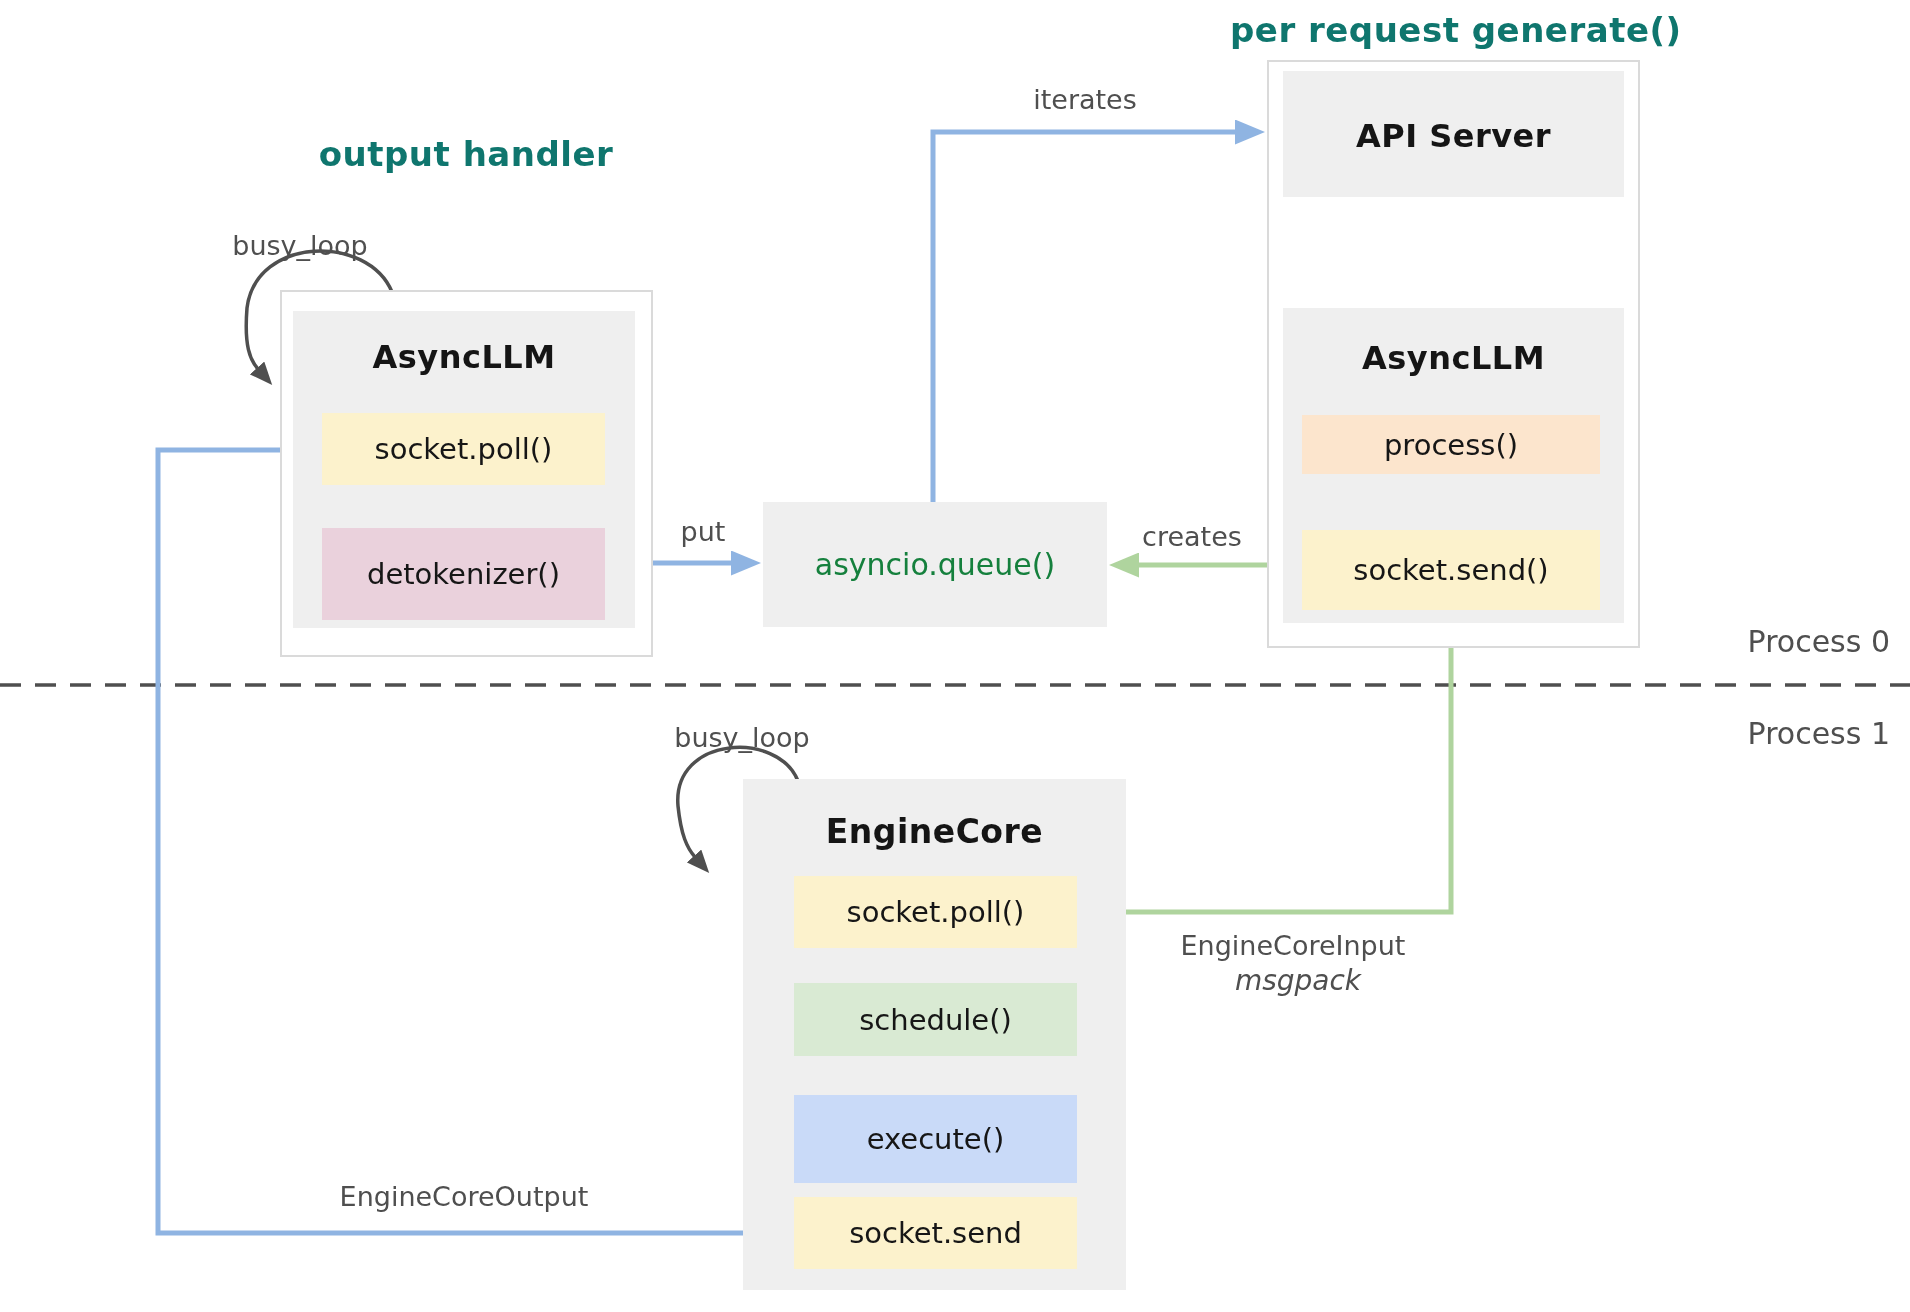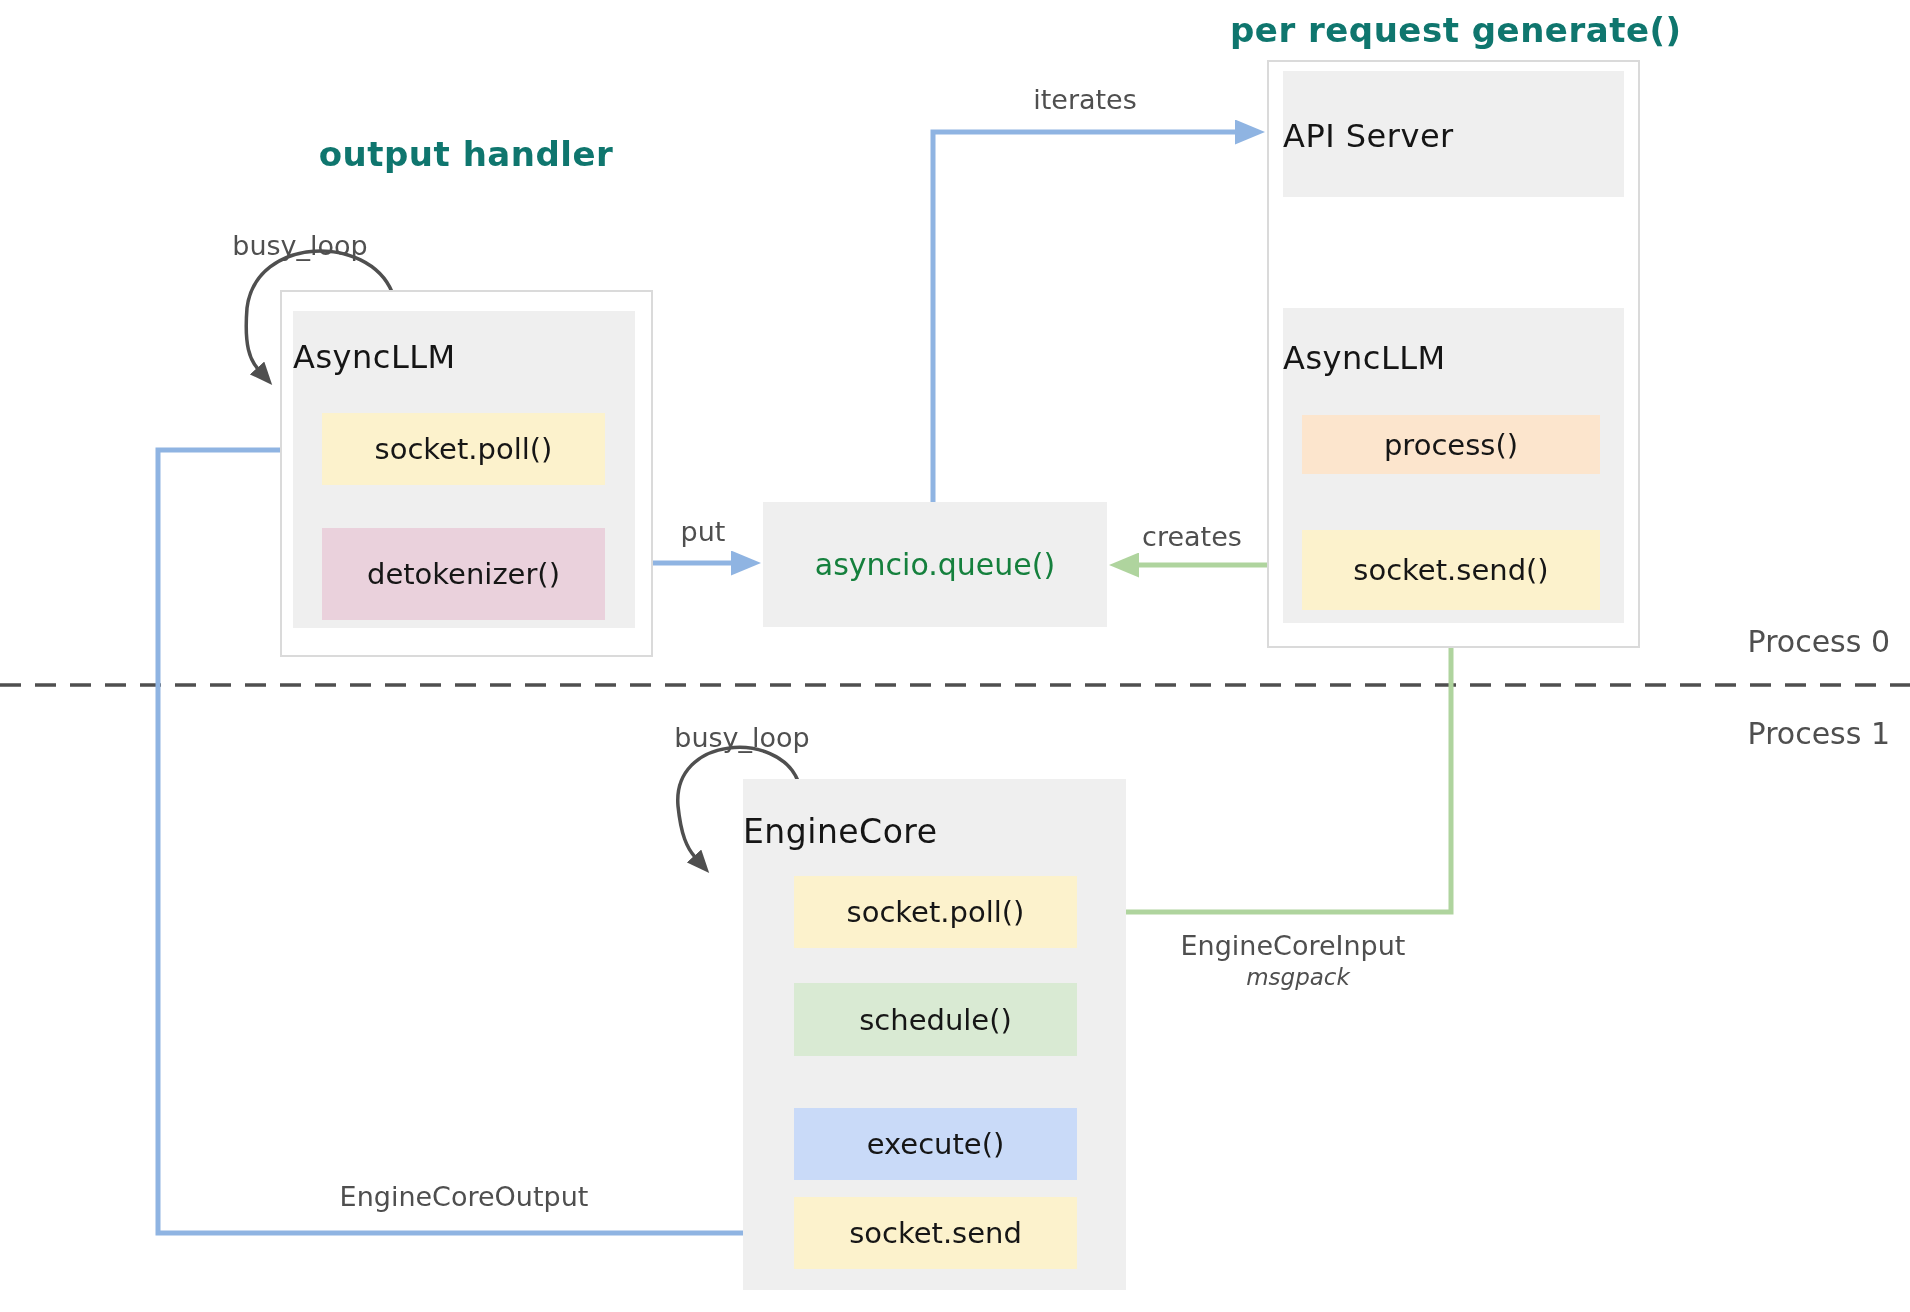--- a/index.html
+++ b/index.html
@@ -5,22 +5,22 @@
   html,body{margin:0;padding:0;background:#ffffff;}
   #canvas{
     position:relative;width:1910px;height:1312px;background:#ffffff;overflow:hidden;
     font-family:"DejaVu Sans","Liberation Sans",sans-serif;
   }
   #arrows{position:absolute;left:0;top:0;width:1910px;height:1312px;pointer-events:none;}
   .abs{position:absolute;box-sizing:border-box;}
   .outer-frame{background:#ffffff;border:2px solid #dadada;}
   .gray-panel{background:#efefef;}
   .panel-title{
-    position:absolute;left:0;right:0;
-    font-weight:normal;font-size:32px;color:#151515;letter-spacing:.5px;
+    position:absolute;left:0;right:0;text-align:center;
+    font-weight:bold;font-size:32px;color:#151515;letter-spacing:.5px;
   }
   .method{
     position:absolute;display:flex;align-items:center;justify-content:center;
     font-size:29px;color:#161616;white-space:nowrap;
   }
   .fill-yellow{background:#fcf2cc;}
   .fill-pink{background:#ead1dc;}
   .fill-peach{background:#fce5cd;}
   .fill-green{background:#d9ead3;}
   .fill-blue{background:#c9daf8;}
@@ -28,21 +28,21 @@
     background:#efefef;display:flex;align-items:center;justify-content:center;
     font-size:30px;color:#15803d;
   }
   .section-title{
     position:absolute;text-align:center;font-weight:bold;font-size:34px;color:#0f766e;
     letter-spacing:.5px;white-space:nowrap;
   }
   .edge-label{
     position:absolute;text-align:center;font-size:27px;color:#4f4f4f;white-space:nowrap;
   }
-  .edge-label.italic{font-style:italic;font-size:23px;}
+  .edge-label.italic{font-style:italic;font-size:28px;}
   .process-label{
     position:absolute;text-align:right;font-size:30px;color:#4f4f4f;white-space:nowrap;
   }
 </style>
 </head>
 <body>
 
 <div id="canvas">
 
   <svg id="arrows" viewBox="0 0 1910 1312" xmlns="http://www.w3.org/2000/svg">
@@ -108,17 +108,17 @@
   <div class="abs gray-panel" style="left:1283px;top:308px;width:341px;height:315px;">
     <div class="panel-title" style="top:31px;">AsyncLLM</div>
     <div class="method fill-peach" style="left:19px;top:107px;width:298px;height:59px;">process()</div>
     <div class="method fill-yellow" style="left:19px;top:222px;width:298px;height:80px;">socket.send()</div>
   </div>
 
   <div class="abs gray-panel" style="left:743px;top:779px;width:383px;height:511px;">
     <div class="panel-title" style="top:33px;font-size:33px;">EngineCore</div>
     <div class="method fill-yellow" style="left:51px;top:97px;width:283px;height:72px;">socket.poll()</div>
     <div class="method fill-green" style="left:51px;top:204px;width:283px;height:73px;">schedule()</div>
-    <div class="method fill-blue" style="left:51px;top:329px;width:283px;height:72px;">execute()</div>
+    <div class="method fill-blue" style="left:51px;top:316px;width:283px;height:88px;">execute()</div>
     <div class="method fill-yellow" style="left:51px;top:418px;width:283px;height:72px;">socket.send</div>
   </div>
 
 </div>
 
 </body></html>

